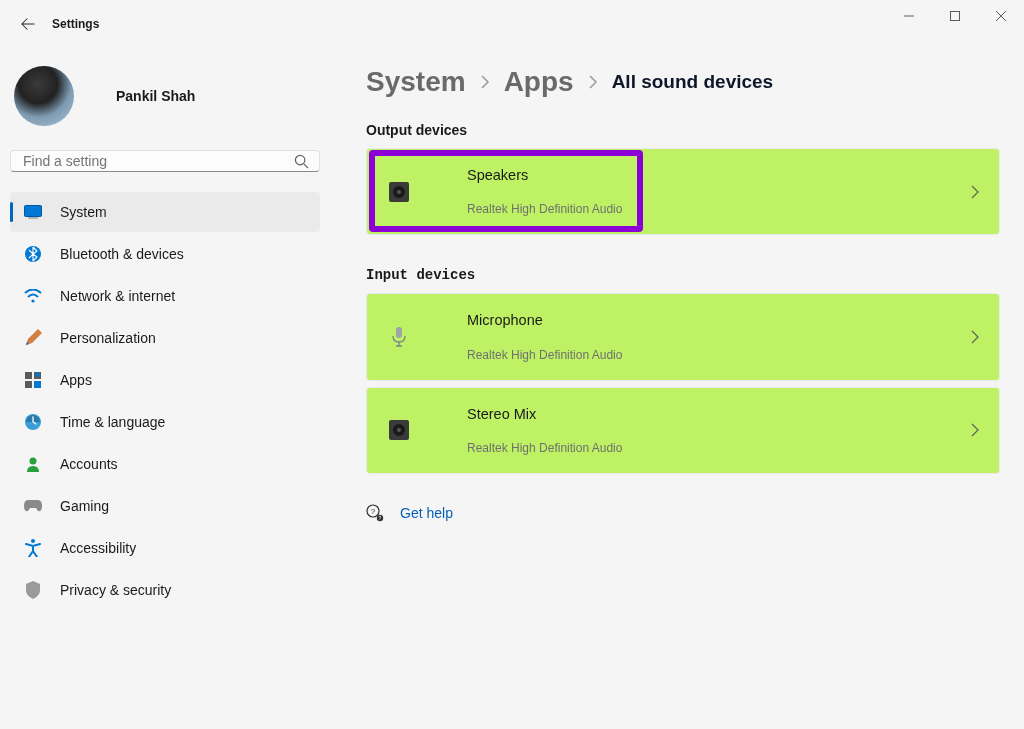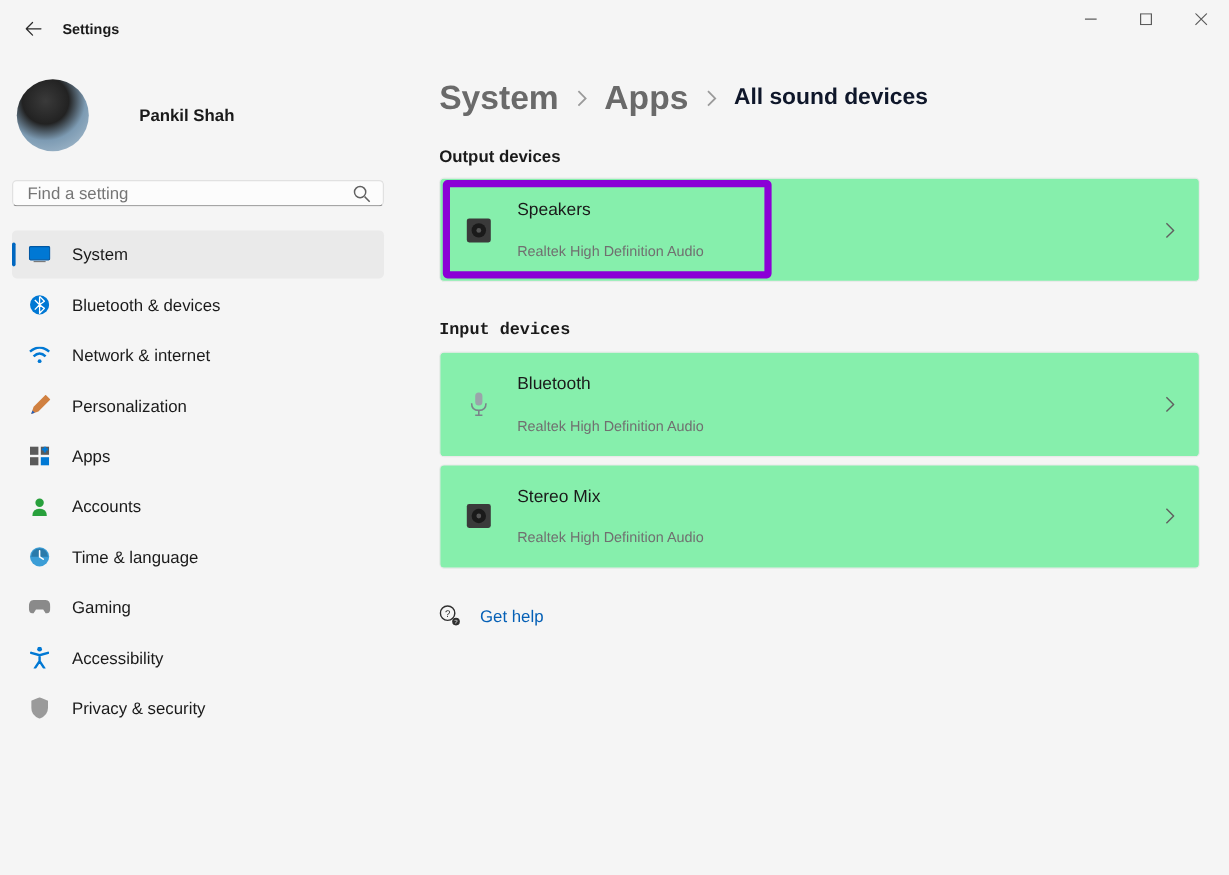--- a/index.html
+++ b/index.html
@@ -114,28 +114,29 @@
     margin-bottom: 24px;
   }
   .bc-link { font-size: 28px; font-weight: 600; color: #6a6a6a; cursor: pointer; }
   .bc-sep { color: #9a9a9a; }
   .bc-current { font-size: 19px; font-weight: 600; color: #0f172a; }
 
   .section-title { font-size: 14px; font-weight: 600; margin-bottom: 10px; }
   .section-gap { margin-top: 32px; font-family: Liberation Mono, monospace; }
 
   .card {
-    background: #86efac;
+    background: #bef264;
     border: 1px solid #eaeaea;
     border-radius: 4px;
     display: flex; align-items: center;
     padding: 18px 20px;
     margin-bottom: 6px;
     cursor: pointer;
     position: relative;
+    gap: 36px;
   }
   .highlight-box {
     position: absolute;
     border: 6px solid #8b00d6;
     border-radius: 4px;
     pointer-events: none;
   }
   .device-icon {
     width: 24px; height: 24px;
     margin-right: 20px;
@@ -248,36 +249,36 @@
               <rect x="9" y="0" width="7" height="7" fill="#5a5a5a"></rect>
               <rect x="0" y="9" width="7" height="7" fill="#5a5a5a"></rect>
               <rect x="9" y="9" width="7" height="7" fill="#0078d4"></rect>
               <path d="M12.5 5 V0 M10 2.5 H15" stroke="#0078d4" stroke-width="2"></path>
             </svg>
           </span>
         <span>Apps</span>
       </div>
       <div class="nav-item">
         <span class="nav-icon">
-            <svg width="16" height="16" viewBox="0 0 16 16">
-              <circle cx="8" cy="5" r="3.5" fill="#28a03c"></circle>
-              <path d="M2 16 Q2 10 8 10 Q14 10 14 16 Z" fill="#28a03c"></path>
-            </svg>
-          </span>
-        <span>Accounts</span>
-      </div>
-      <div class="nav-item">
-        <span class="nav-icon">
             <svg width="18" height="18" viewBox="0 0 18 18">
               <circle cx="9" cy="9" r="8" fill="#3b9dd6"></circle>
               <path d="M2 9 A7 7 0 0 1 16 9" fill="#2a7aaa"></path>
               <path d="M9 4 V9 L12 11" stroke="#fff" stroke-width="1.3" fill="none" stroke-linecap="round"></path>
             </svg>
           </span>
         <span>Time &amp; language</span>
+      </div>
+      <div class="nav-item">
+        <span class="nav-icon">
+            <svg width="16" height="16" viewBox="0 0 16 16">
+              <circle cx="8" cy="5" r="3.5" fill="#28a03c"></circle>
+              <path d="M2 16 Q2 10 8 10 Q14 10 14 16 Z" fill="#28a03c"></path>
+            </svg>
+          </span>
+        <span>Accounts</span>
       </div>
       <div class="nav-item">
         <span class="nav-icon">
             <svg width="18" height="12" viewBox="0 0 18 12">
               <path d="M4 0 H14 Q18 0 18 6 Q18 12 14 11 L12 8 H6 L4 11 Q0 12 0 6 Q0 0 4 0 Z" fill="#8a8a8a"></path>
             </svg>
           </span>
         <span>Gaming</span>
       </div>
       <div class="nav-item">
@@ -334,21 +335,21 @@
     <div class="section-title section-gap">Input devices</div>
     <div class="card">
       <span class="device-icon">
         <svg width="14" height="22" viewBox="0 0 14 22">
             <rect x="4" y="1" width="6" height="11" rx="3" fill="#9aa4aa"></rect>
             <path d="M1 10 Q1 16 7 16 Q13 16 13 10" stroke="#7a848a" stroke-width="1.3" fill="none"></path>
             <path d="M7 16 V20 M4 20 H10" stroke="#7a848a" stroke-width="1.3"></path>
           </svg>
       </span>
       <div class="device-text">
-        <div class="device-title">Bluetooth</div>
+        <div class="device-title">Microphone</div>
         <div class="device-sub">Realtek High Definition Audio</div>
       </div>
       <svg class="chev" width="8" height="14" viewBox="0 0 8 14">
           <path d="M1 1 L7 7 L1 13" stroke="#606060" stroke-width="1.2" fill="none"></path>
         </svg>
     </div>
     <div class="card">
       <span class="device-icon">
         <svg width="22" height="22" viewBox="0 0 22 22">
             <rect x="1" y="1" width="20" height="20" rx="2" fill="#3a3a3a"></rect>

